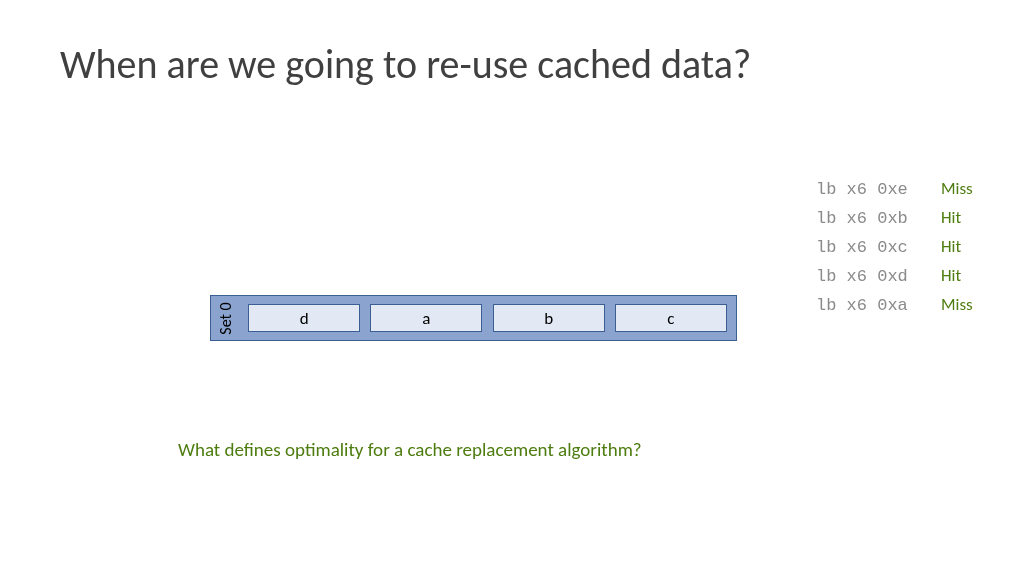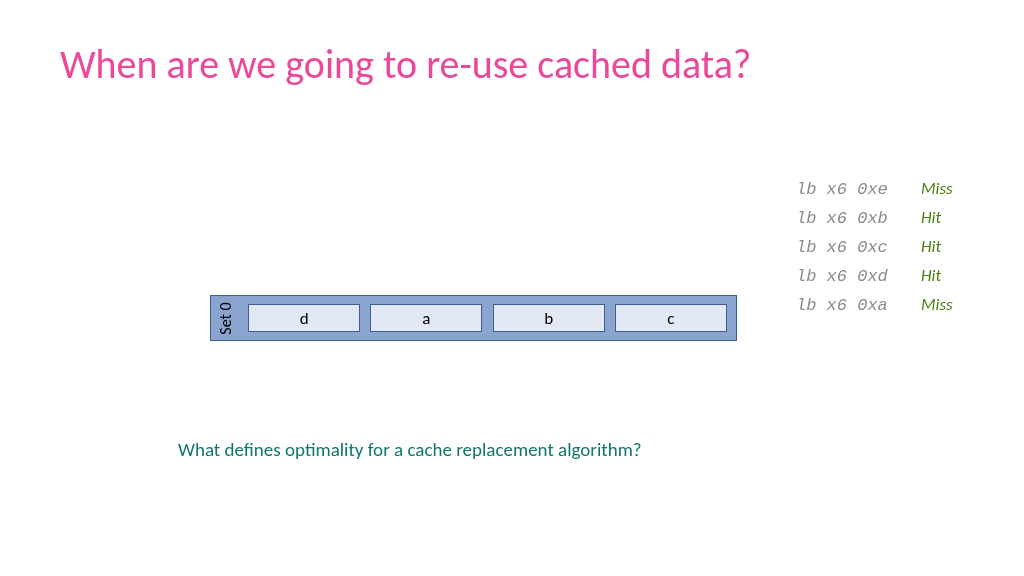--- a/index.html
+++ b/index.html
@@ -11,21 +11,21 @@
     font-family: Calibri, "Segoe UI", Arial, sans-serif;
     position: relative;
     overflow: hidden;
   }
   .title {
     position: absolute;
     left: 60px;
     top: 40px;
     font-size: 40px;
     font-weight: 400;
-    color: #ec4899;
+    color: #404040;
     text-align: right;
   }
   .cache-set {
     position: absolute;
     left: 210px;
     top: 295px;
     width: 525px;
     height: 44px;
     background: #8aa3cf;
     border: 1px solid #3b5f93;
@@ -59,25 +59,24 @@
     background: #e3e9f4;
     border: 1px solid #3b5f93;
     display: flex;
     align-items: center;
     justify-content: center;
     font-size: 17px;
     color: #000;
   }
   .trace {
     position: absolute;
-    left: 796px;
+    left: 816px;
     top: 180px;
     font-size: 17px;
     line-height: 1;
-    font-style: italic;
   }
   .trace-row {
     display: flex;
     align-items: baseline;
     height: 29px;
   }
   .instr {
     font-family: "Courier New", Courier, monospace;
     color: #8a8a8a;
     width: 125px;
@@ -86,21 +85,21 @@
   .result {
     font-family: Calibri, "Segoe UI", Arial, sans-serif;
     color: #4d7c0f;
     font-size: 17px;
   }
   .question {
     position: absolute;
     left: 178px;
     top: 438px;
     font-size: 19px;
-    color: #0f766e;
+    color: #4d7c0f;
   }
 </style>
 </head>
 <body>
 
 <div class="title">When are we going to re-use cached data?</div>
 
 <div class="cache-set">
   <div class="set-label-wrap">
     <div class="set-label">Set 0</div>

